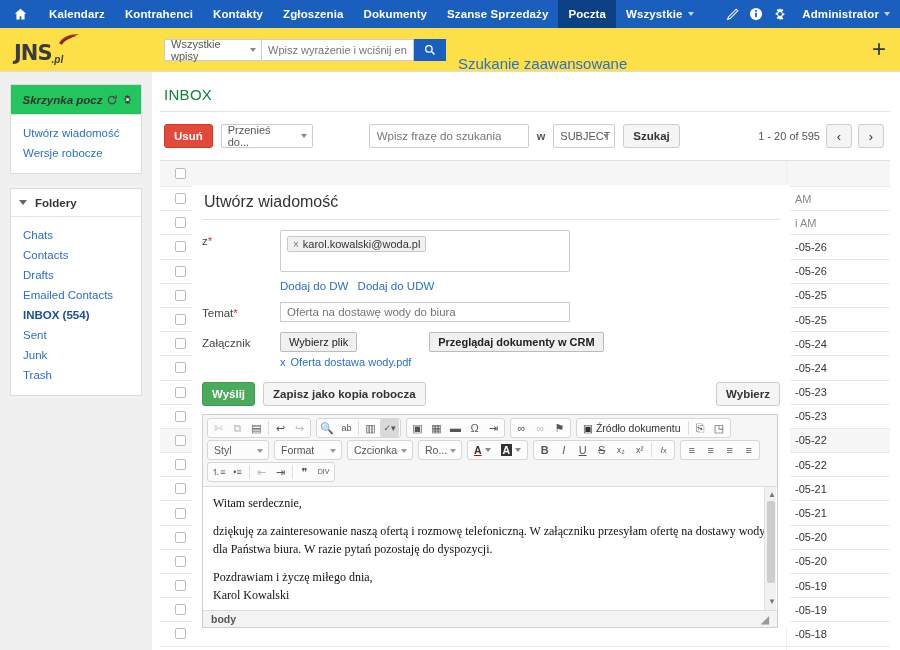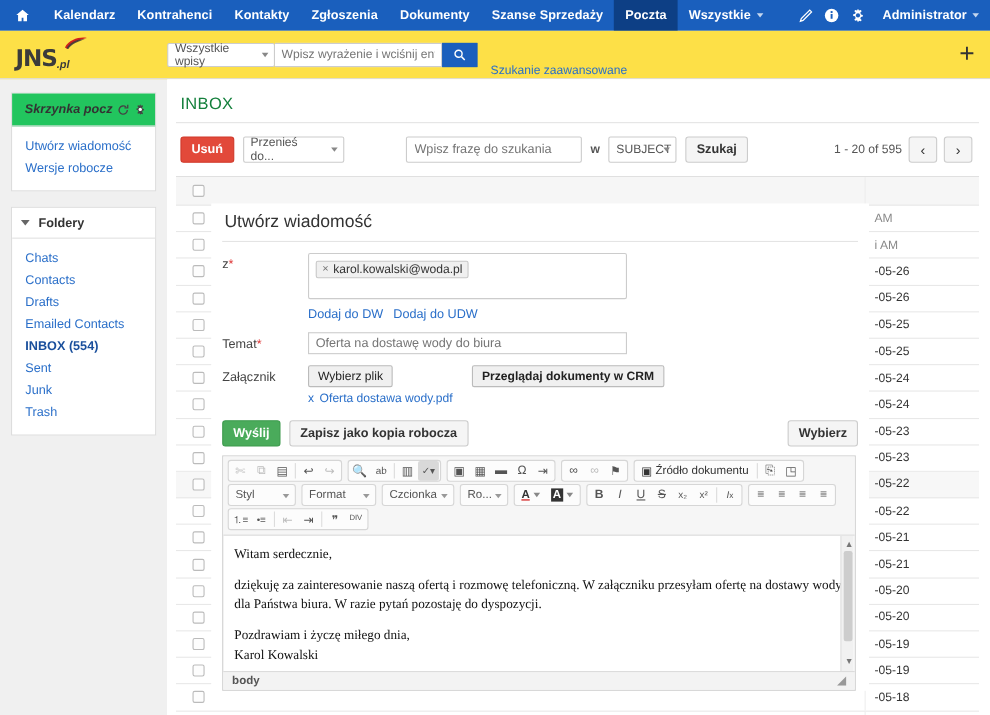--- a/index.html
+++ b/index.html
@@ -68,21 +68,21 @@
     font-size: 21px;
     color: #3b3b3b;
     letter-spacing: -1px;
   }
   .logo-pl { font-size: 10px; font-style: italic; color: #3b3b3b; font-weight: bold; }
   .logo-swoosh {
     position: absolute;
     left: 56px; top: 4px;
     width: 26px; height: 15px;
   }
-  #searchctl { display: flex; align-items: center; gap: 0; }
+  #searchctl { display: flex; align-items: center; gap: 0; margin-left: 12px; }
   .sel-wrap {
     position: relative;
     height: 22px;
   }
   select.plain, .fakeselect {
     height: 22px;
     border: 1px solid #ccc;
     background: #fff;
     font-family: "Liberation Sans", sans-serif;
     font-size: 11px;
@@ -110,21 +110,21 @@
     background: #fff;
   }
   #qbtn {
     width: 32px; height: 22px;
     background: #1a5fbd;
     border: 1px solid #1a5fbd;
     color: #fff;
     display: flex; align-items: center; justify-content: center;
     cursor: pointer;
   }
-  #advlink { margin-left: 12px; color: #2a6fc9; font-size: 11px; cursor: pointer; margin-top: 28px; }
+  #advlink { margin-left: 12px; color: #2a6fc9; font-size: 15px; cursor: pointer; margin-top: 28px; }
   #plusbtn {
     position: absolute; right: 14px; top: 11px;
     font-size: 24px; line-height: 20px; color: #333; cursor: pointer; font-weight: 300;
   }
 
   
   #body { display: flex; height: 578px; background: #fff; }
 
   
   #sidebar { width: 152px; background: #f0f0f0; padding: 12px 10px 0 10px; }

